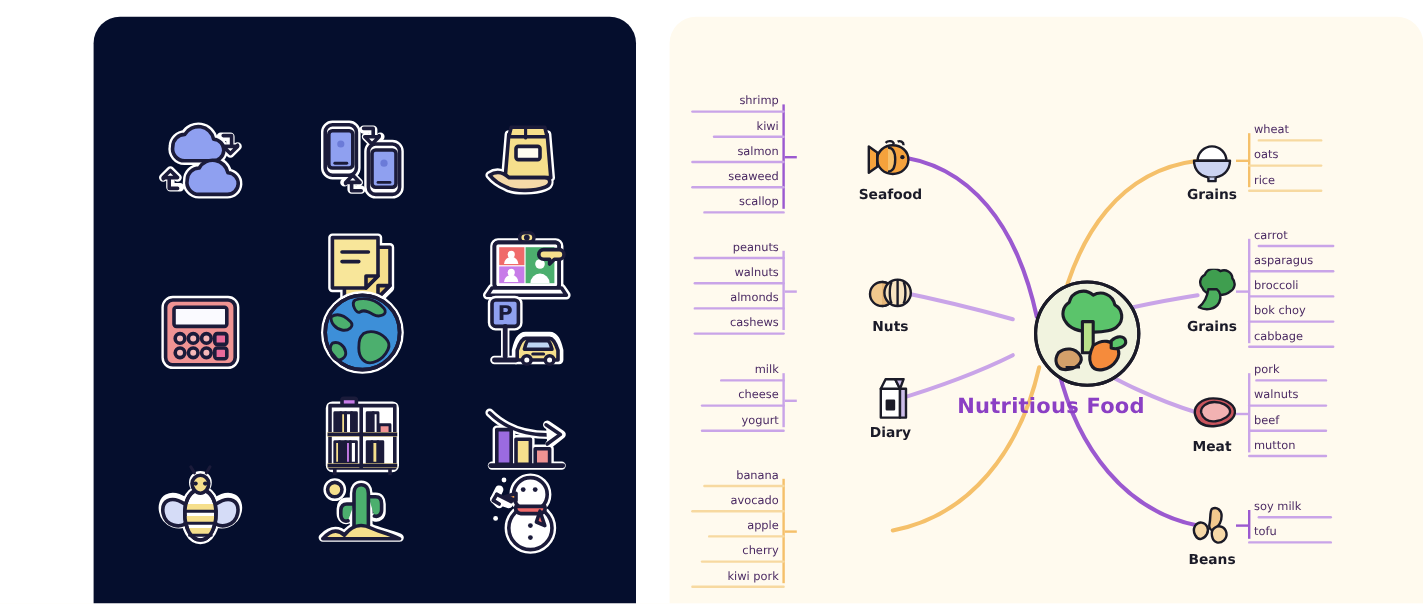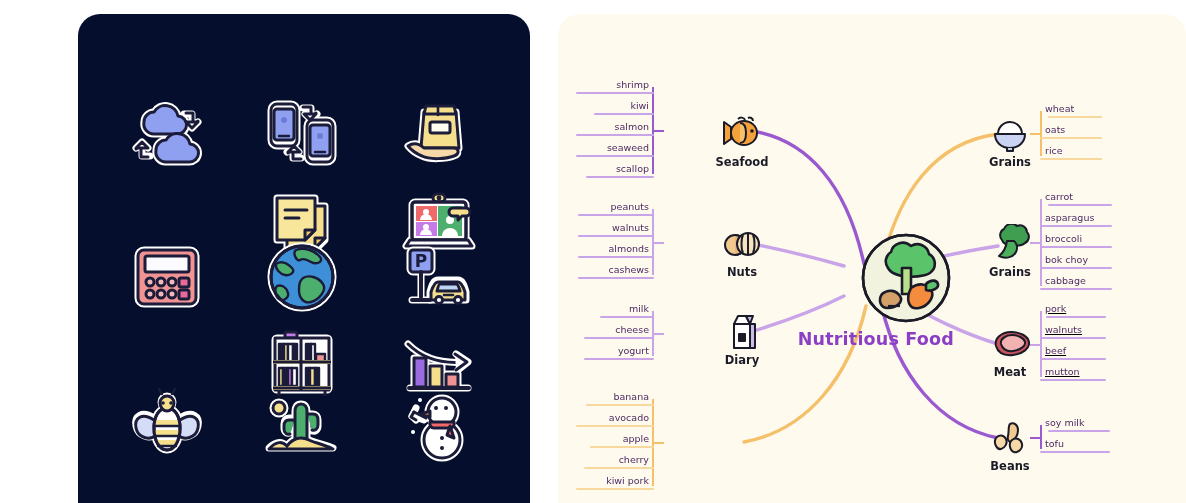--- a/index.html
+++ b/index.html
@@ -614,21 +614,21 @@
 
     <div class="branch" style="left:414px; top:310px;">
       <svg class="branch-art" viewBox="0 0 40 38">
         <g stroke="#1B1B28" stroke-width="2" stroke-linejoin="round">
           <path d="M6 22c-2-8 6-14 15-14s17 4 18 10-6 12-16 13S8 29 6 22z" fill="#C9545C"></path>
           <path d="M11 20c-1-5 5-9 11-9s12 3 13 7-5 8-12 9-11-3-12-7z" fill="#F2B2B2"></path>
         </g>
       </svg>
       <div class="branch-label">Meat</div>
     </div>
-    <div class="leaves right" style="left:482px; top:288px; width:66px;text-decoration:underline;">
+    <div class="leaves right" style="left:482px; top:288px; width:66px;">
       <div class="spine" style="left:0; background:#C9A4E8;"></div>
       <div class="stub" style="left:-10px; top:42px; width:10px; background:#C9A4E8;"></div>
       <div class="leaf">
         <span class="leaf-text">pork</span>
         <span class="leaf-rule" style="background:#C9A4E8; left:6px;"></span>
       </div>
       <div class="leaf">
         <span class="leaf-text">walnuts</span>
         <span class="leaf-rule" style="background:#C9A4E8;"></span>
       </div>

